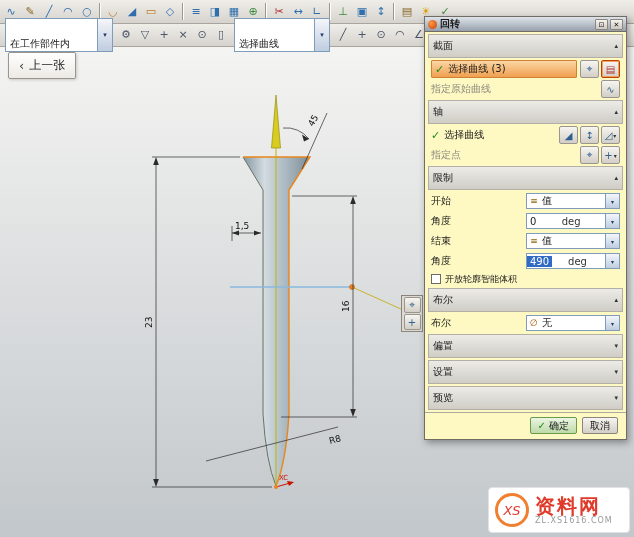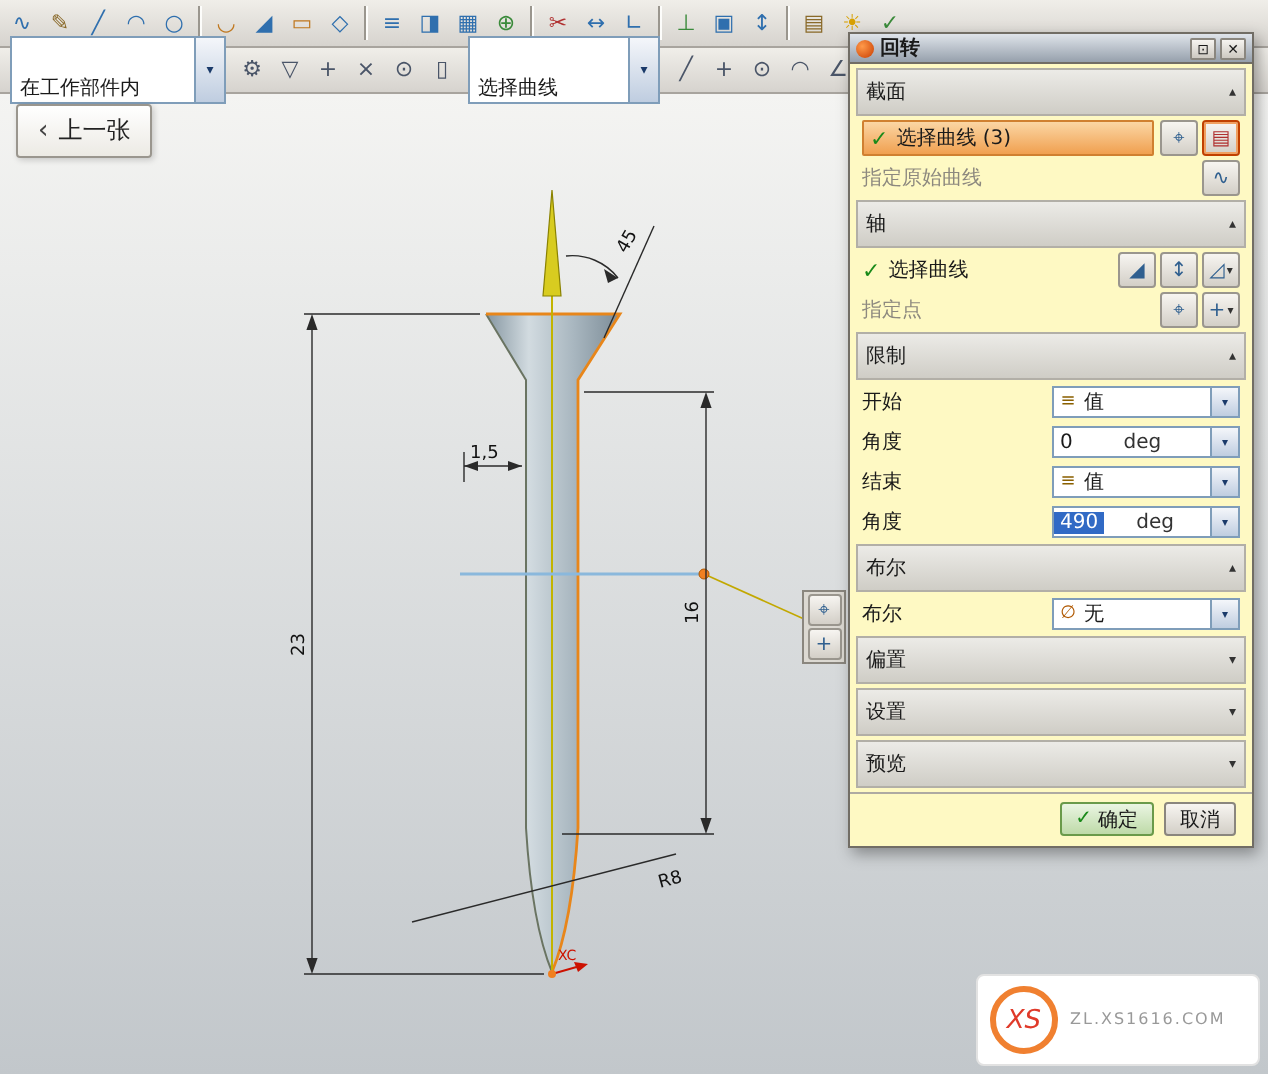--- a/index.html
+++ b/index.html
@@ -319,20 +319,24 @@
       </span>
     </div>
     <div class="drow">
       <span>角度</span>
       <span class="vf">
         <span class="num selected">490</span>
         <span class="unit">deg</span>
         <span class="dd-arrow">▾</span>
       </span>
     </div>
+    <div class="chkrow">
+      <span class="checkbox"></span>
+      <span class="chk-label">开放轮廓智能体积</span>
+    </div>
 
     <div class="grp">
       <span>布尔</span>
       <span class="chev">▴</span>
     </div>
     <div class="drow">
       <span>布尔</span>
       <span class="dd">
         <span class="dd-ic" style="color:#b05800">∅</span>
         <span class="dd-text">无</span>
@@ -360,17 +364,18 @@
       </span>
       <span class="dbtn">
         <span>取消</span>
       </span>
     </div>
   </div>
 
   <div class="watermark">
     <span class="wm-logo">XS</span>
     <span class="wm-right">
+      <span class="wm-name">资料网</span>
       <span class="wm-url">ZL.XS1616.COM</span>
     </span>
   </div>
 
 </div>
 
 </body></html>

